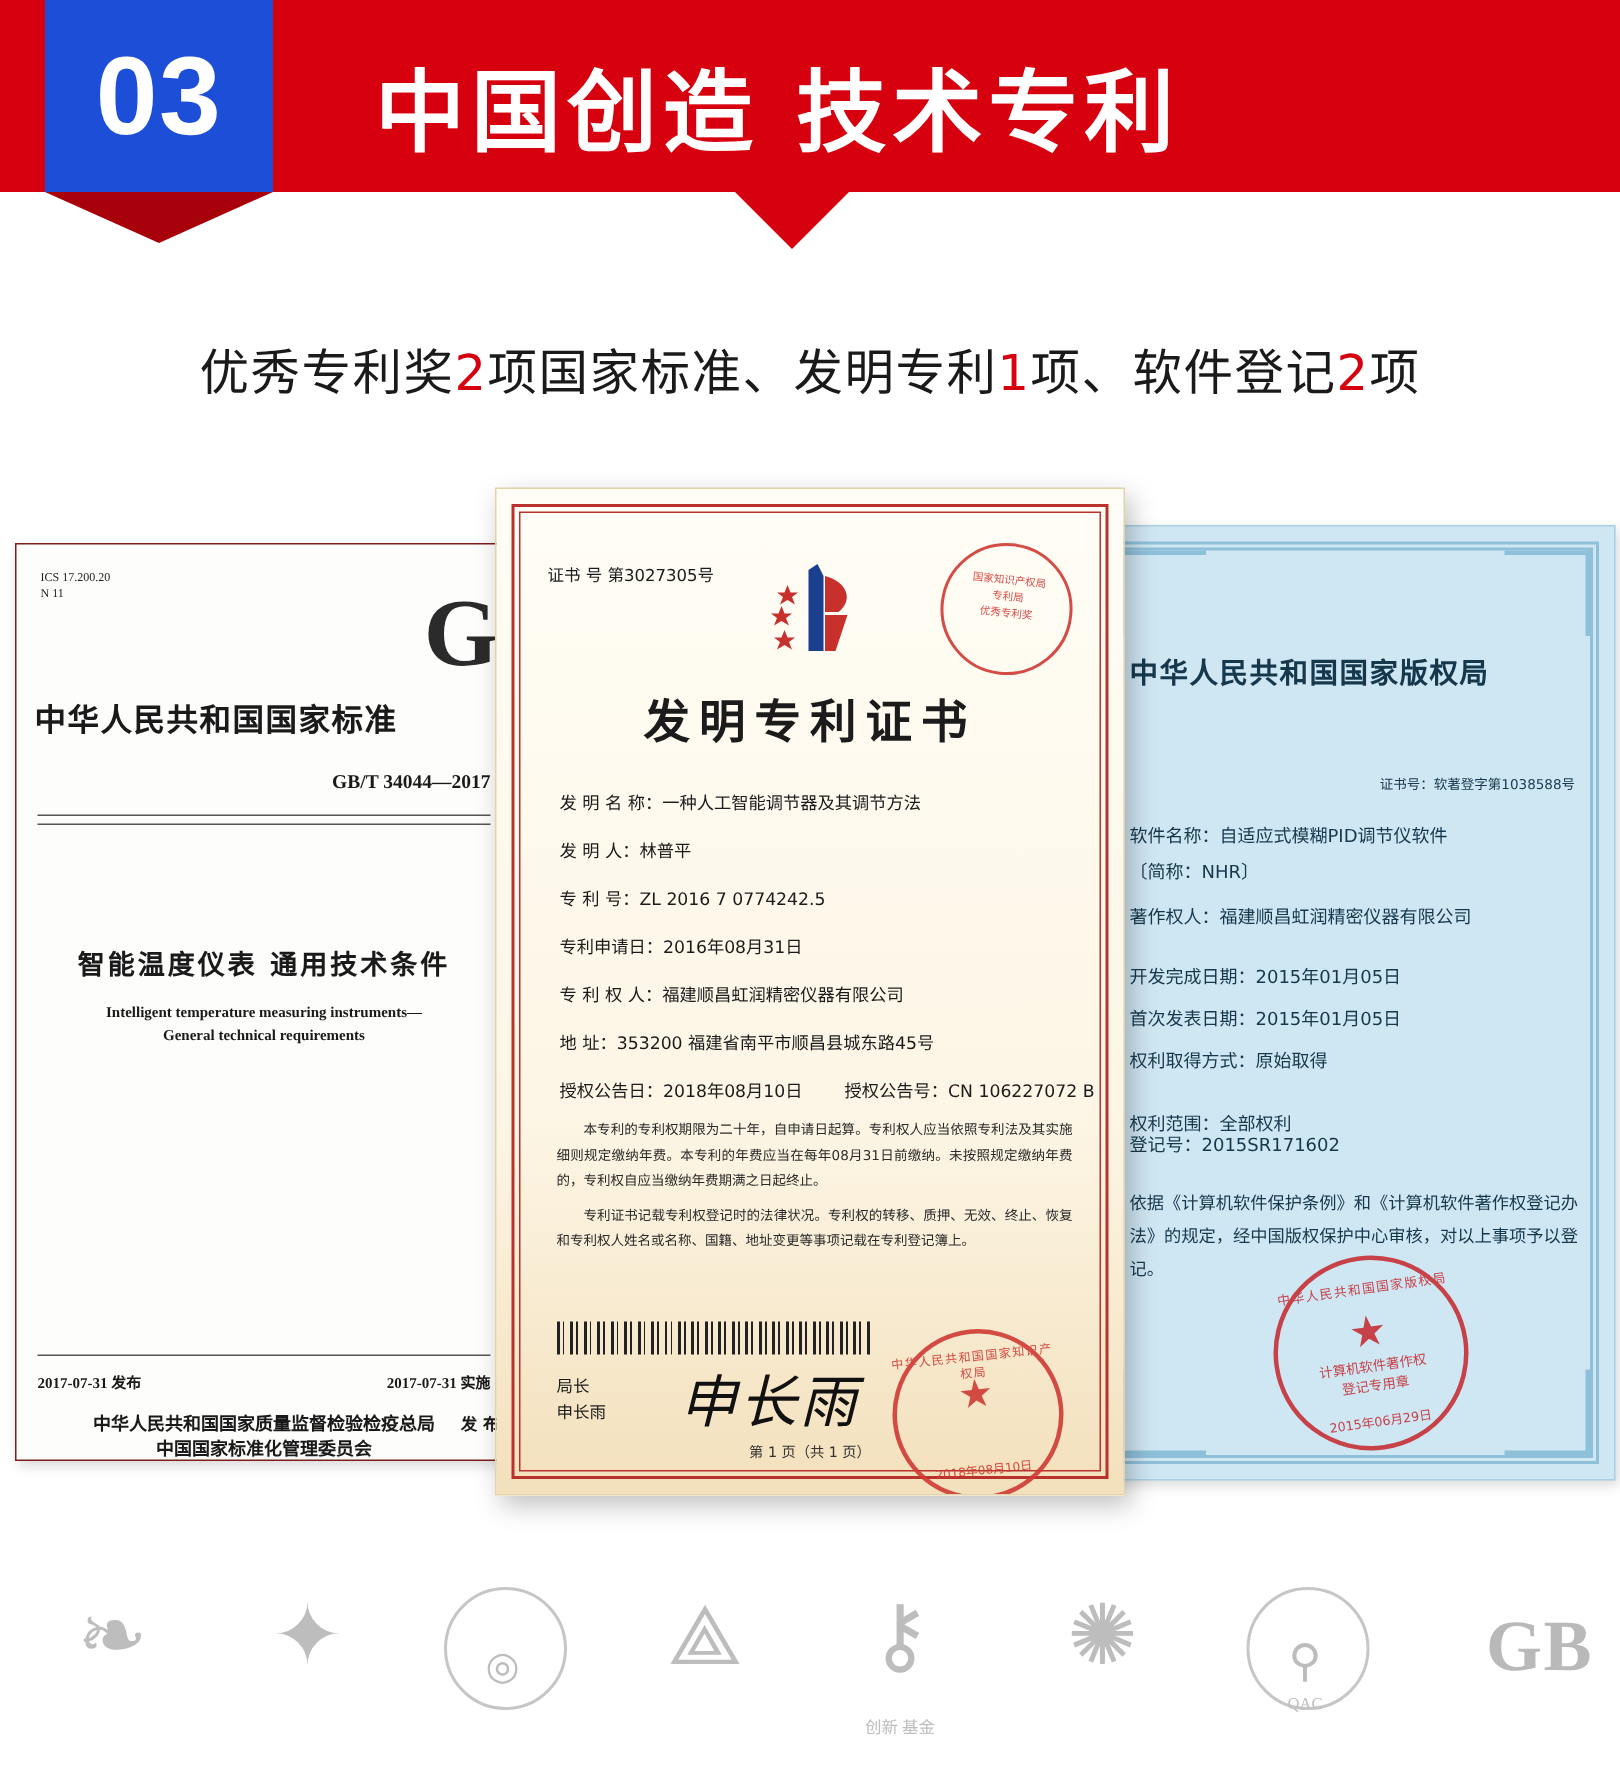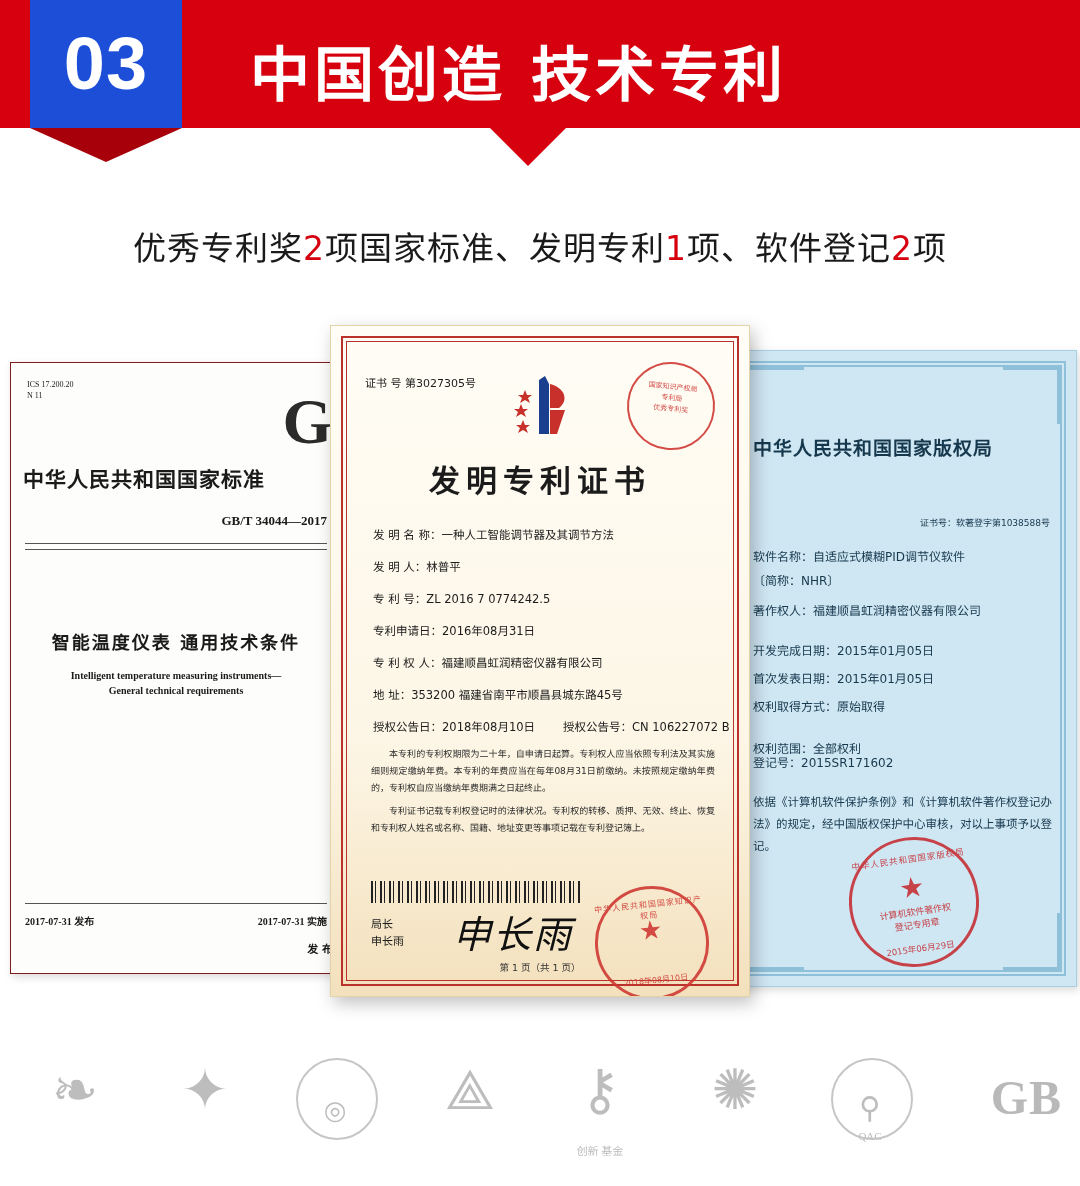--- a/index.html
+++ b/index.html
@@ -403,20 +403,24 @@
     <div class="rule rule-a"></div>
     <div class="rule rule-b"></div>
     <div class="ct-main">智能温度仪表  通用技术条件</div>
     <div class="ct-en">
       <div>Intelligent temperature measuring instruments—</div>
       <div>General technical requirements</div>
     </div>
     <div class="rule rule-c"></div>
     <div class="date-l">2017-07-31 发布</div>
     <div class="date-r">2017-07-31 实施</div>
+    <div class="issuer">
+      <div>中华人民共和国国家质量监督检验检疫总局</div>
+      <div>中国国家标准化管理委员会</div>
+    </div>
     <div class="issuer-side">发  布</div>
   </div>
 
   <div class="cert-right">
     <div class="frame"></div>
     <div class="corner c-tl"></div>
     <div class="corner c-tr"></div>
     <div class="corner c-bl"></div>
     <div class="corner c-br"></div>
     <div class="r-line1">中华人民共和国国家版权局</div>

